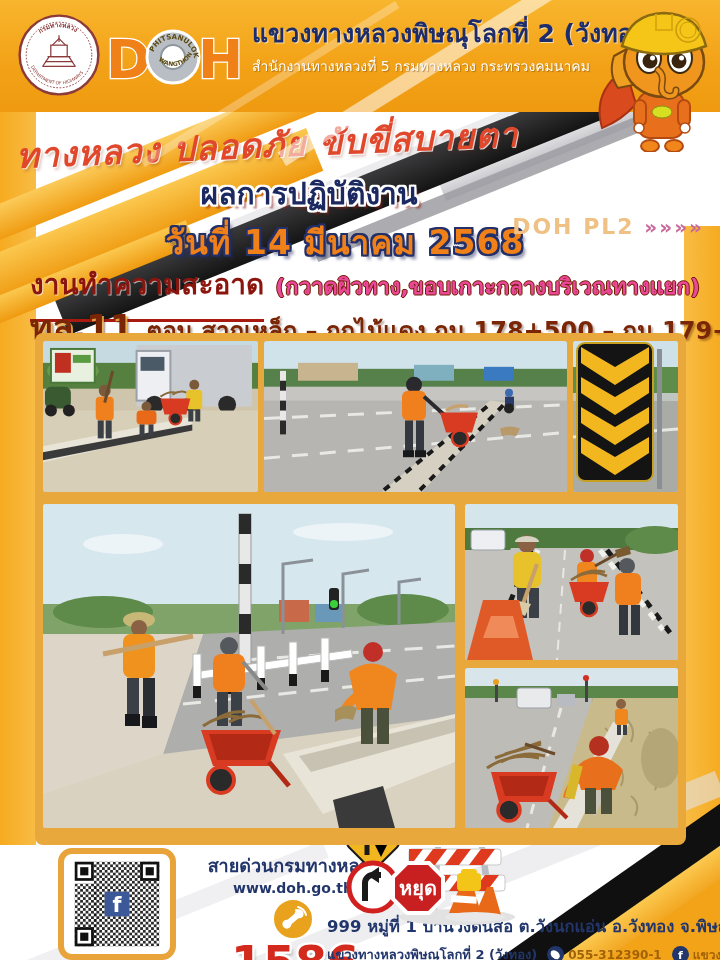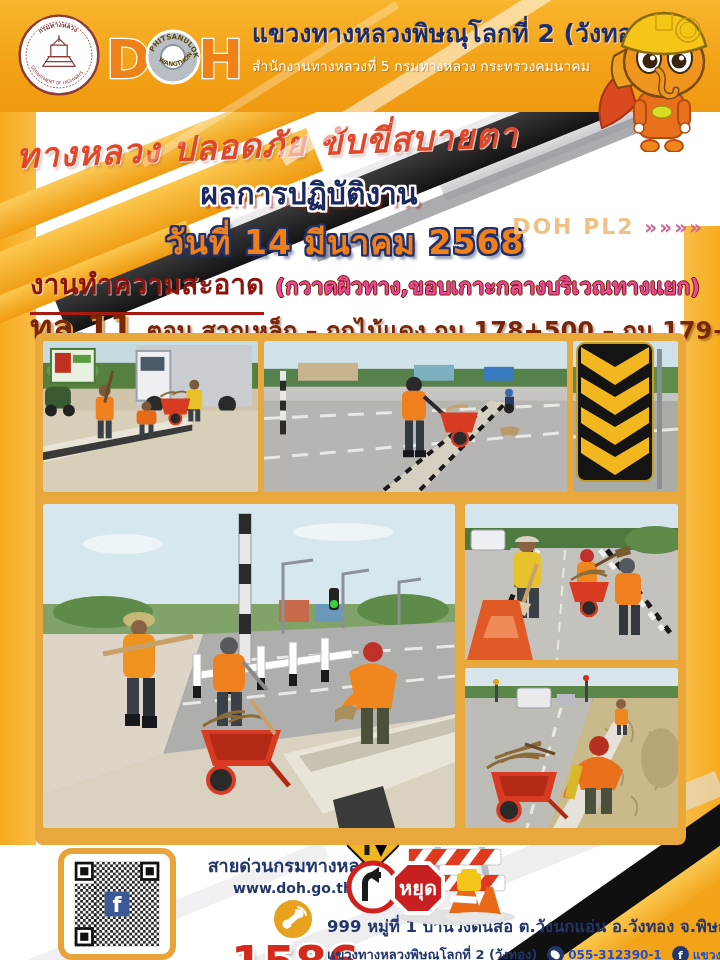--- a/index.html
+++ b/index.html
@@ -57,21 +57,21 @@
              font-size:33px;font-weight:bold;color:#F08018;letter-spacing:1px;
              text-shadow:-2px 0 0 #233069,2px 0 0 #233069,0 -2px 0 #233069,0 2px 0 #233069,
                          -2px -2px 0 #233069,2px -2px 0 #233069,-2px 2px 0 #233069,2px 2px 0 #233069,
                          4px 5px 3px rgba(30,40,90,.45);}
   .watermark{position:absolute;right:16px;top:214px;z-index:2;font-weight:bold;font-size:22px;
              letter-spacing:2px;white-space:nowrap;margin-left:16px;}
   .wm-txt{color:#EFC184;}
   .wm-arrows{color:#C9699B;font-size:20px;}
   .task-line{position:absolute;left:30px;top:262px;width:680px;z-index:2;white-space:nowrap;}
   .task-name{font-size:28px;font-weight:bold;color:#8B150E;border-bottom:3px solid #A81A10;
-             padding-bottom:11px;text-shadow:1px 1px 0 rgba(255,255,255,.6);}
+             padding-bottom:18px;text-shadow:1px 1px 0 rgba(255,255,255,.6);}
   .task-detail{font-size:22px;font-weight:bold;color:#ec4899;margin-left:6px;
                text-shadow:-1px 0 0 #6E1E04,1px 0 0 #6E1E04,0 -1px 0 #6E1E04,0 1px 0 #6E1E04;}
   .route-line{position:absolute;left:30px;top:300px;width:680px;z-index:2;white-space:nowrap;}
   .route-no{font-size:34px;font-weight:bold;color:#7A2606;
             text-shadow:2px 2px 0 rgba(250,190,80,.8),3px 3px 2px rgba(60,20,0,.5);}
   .route-detail{font-size:24px;font-weight:bold;color:#7A2606;margin-left:8px;
                 text-shadow:2px 2px 2px rgba(60,20,0,.35);}
 
   
   .collage{position:absolute;left:35px;top:333px;width:651px;height:512px;background:#E9A83C;
@@ -106,21 +106,21 @@
   .hl-num{font-size:46px;font-weight:bold;color:#D42A1E;line-height:1;margin-left:4px;
           text-shadow:-2px 0 0 #fff,2px 0 0 #fff,0 -2px 0 #fff,0 2px 0 #fff,
                       -2px -2px 0 #fff,2px -2px 0 #fff,-2px 2px 0 #fff,2px 2px 0 #fff,
                       3px 4px 3px rgba(0,0,0,.25);}
   .traffic{position:absolute;left:345px;top:-28px;width:190px;height:112px;z-index:4;}
   .address{position:absolute;left:327px;top:68px;width:390px;z-index:2;}
   .addr-l1{font-size:16.5px;font-weight:bold;color:#22366B;white-space:nowrap;}
   .addr-l2{display:flex;align-items:center;margin-top:5px;white-space:nowrap;}
   .addr-office{font-size:13px;font-weight:bold;color:#22366B;}
   .mini-ic{width:17px;height:17px;margin:0 4px 0 10px;flex:0 0 auto;}
-  .addr-phone,.addr-fb{font-size:12px;font-weight:bold;color:#1d4ed8;text-align:center;}
+  .addr-phone,.addr-fb{font-size:12px;font-weight:bold;color:#a16207;text-align:center;}
 </style>
 </head>
 <body>
 
 <div id="poster">
 
   <div class="band-left"></div>
   <div class="band-right"></div>
 
   <div class="stripe s-lgray"></div>

